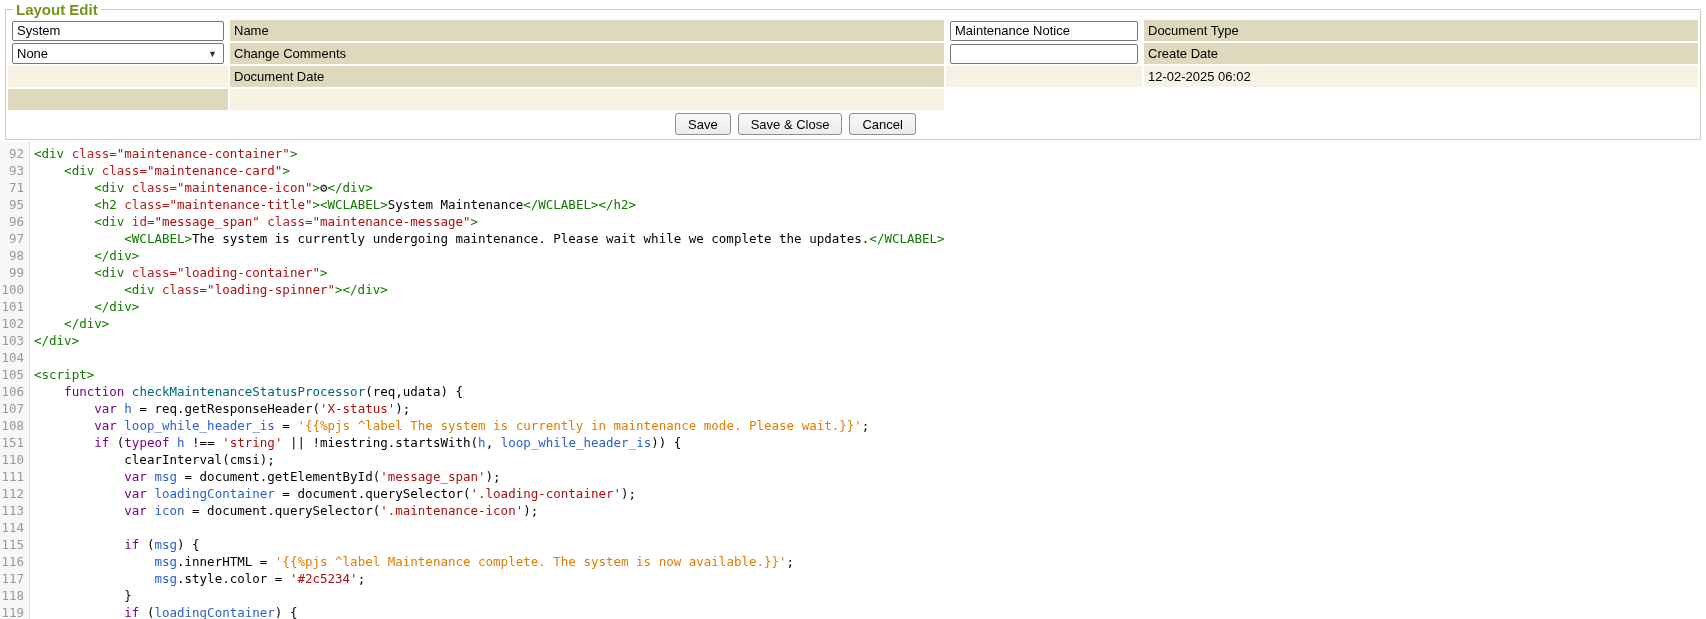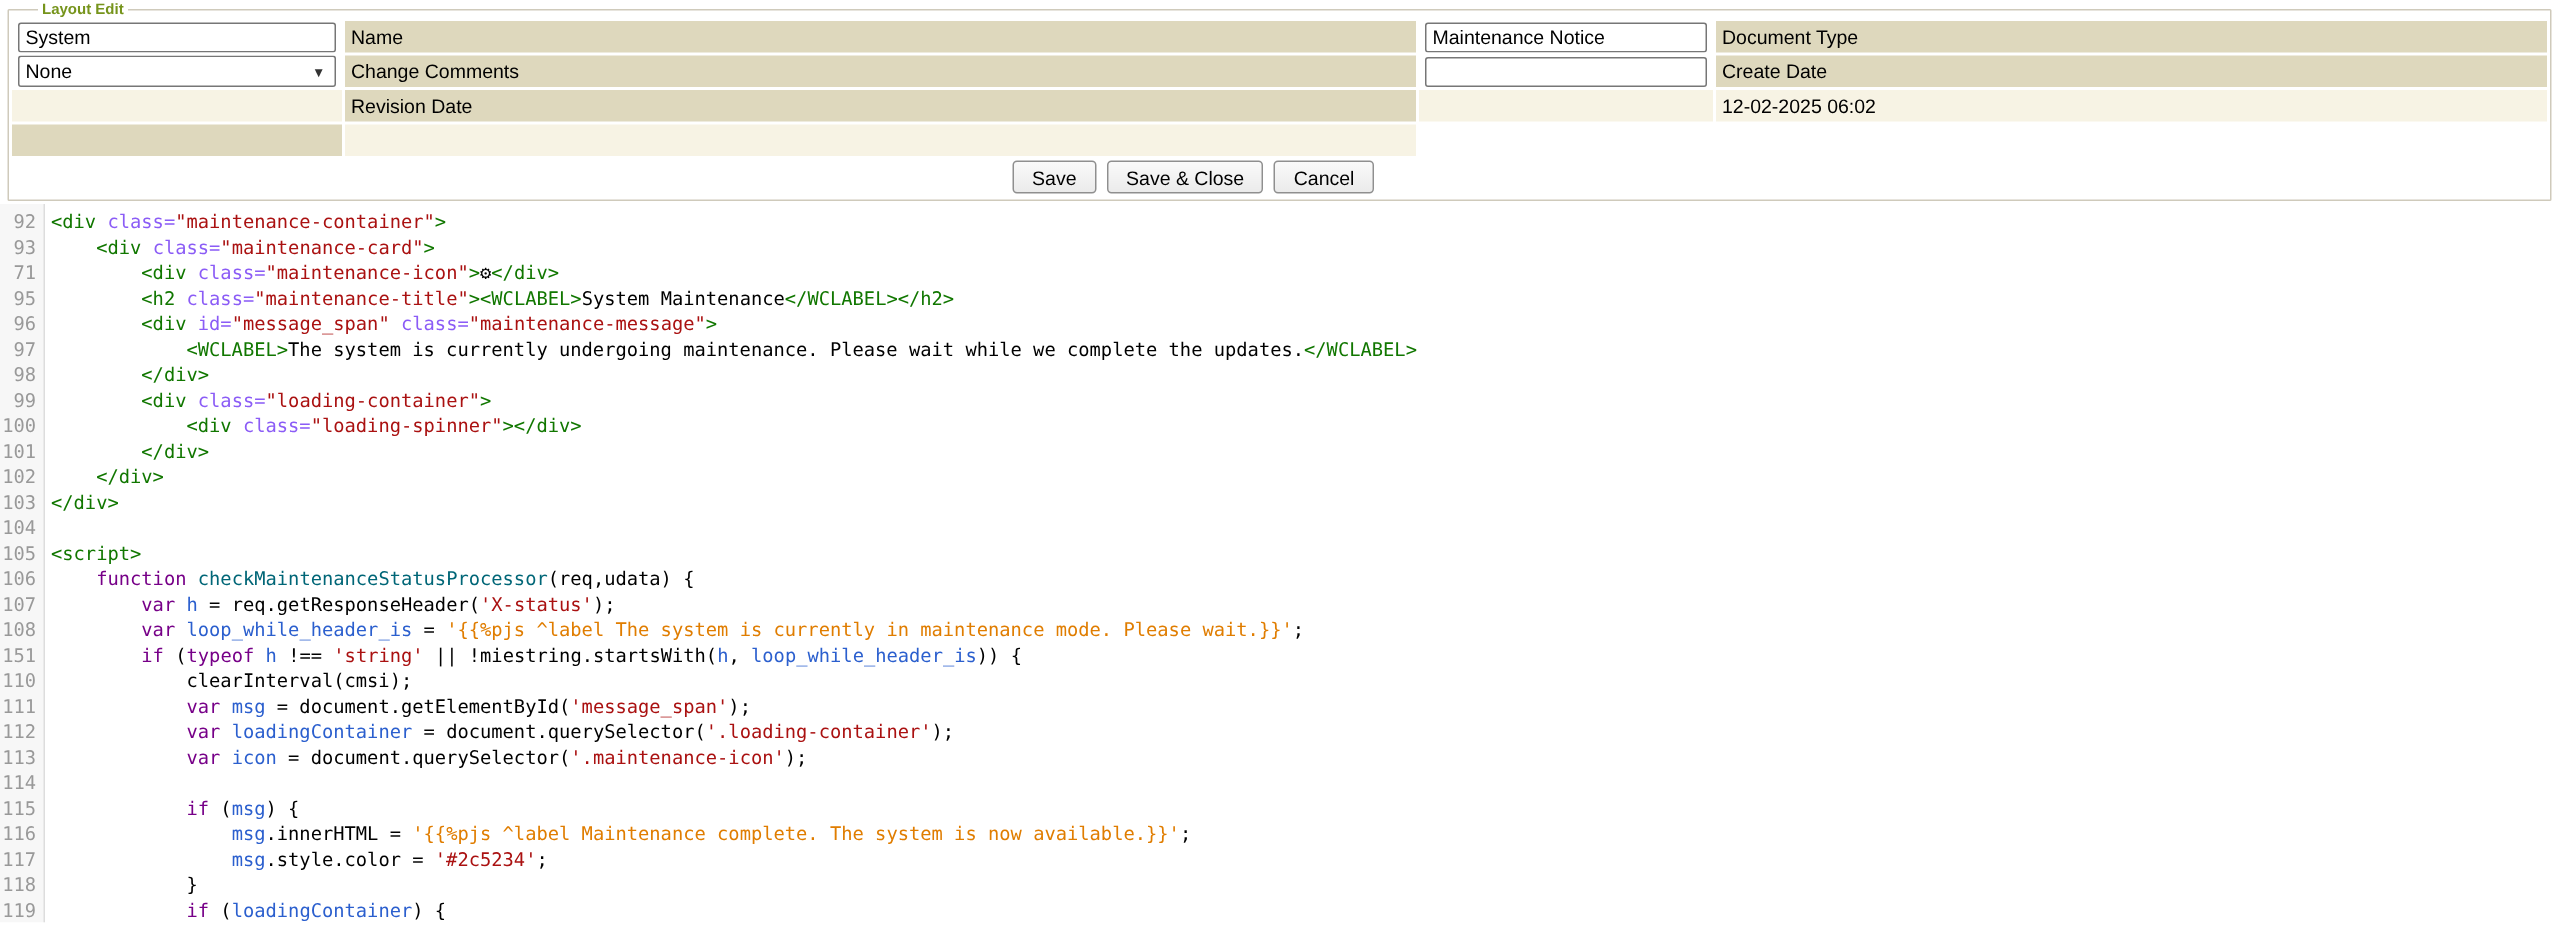--- a/index.html
+++ b/index.html
@@ -8,22 +8,22 @@
     width:1706px; height:619px; overflow:hidden; background:#fff;
     font-family:"Liberation Sans", sans-serif;
   }
   
   .form-area { padding:1px 5px 0 5px; }
   fieldset {
     margin:0; padding:1px 2px 2px 2px;
     border:1px solid #cfcabb; border-radius:1px;
   }
   legend {
-    font-size:10px; font-weight:bold; color:#76941c;
-    padding:0 3px; margin-left:17px;
+    font-size:15px; font-weight:bold; color:#76941c;
+    padding:0 3px; margin-left:5px;
   }
   .grid {
     display:grid;
     grid-template-columns:220px 714px 196px auto;
     gap:2px; background:#fff; margin-top:1px;
   }
   .cell {
     height:21px; display:flex; align-items:center;
     font-size:13px; color:#000; padding:0 4px; overflow:hidden;
   }
@@ -63,21 +63,21 @@
     height:17px; line-height:17px; font-family:"DejaVu Sans Mono", monospace;
     font-size:12.5px; color:#999;
   }
   .code { padding:3px 0 0 4px; flex:1; overflow:hidden; }
   .line {
     height:17px; line-height:17px; white-space:pre;
     font-family:"DejaVu Sans Mono", monospace; font-size:12.5px; color:#000;
   }
   .tk-p { color:#000000; }
   .tk-t { color:#117700; }
-  .tk-a { color:#8b5cf6; }
+  .tk-a { color:#b91c1c; }
   .tk-s { color:#aa1111; }
   .tk-k { color:#770088; }
   .tk-v { color:#2b5fce; }
   .tk-d { color:#006677; }
   .tk-j { color:#e07d00; }
 </style>
 </head>
 <body>
 
 <div class="form-area">
@@ -101,21 +101,21 @@
           <span class="chev">▼</span>
         </div>
       </div>
       <div class="cell lbl">Change Comments</div>
       <div class="cell val">
         <input class="tin w257" type="text" value="" style="">
       </div>
 
       <div class="cell lbl">Create Date</div>
       <div class="cell ro"></div>
-      <div class="cell lbl">Revision Date</div>
+      <div class="cell lbl">Document Date</div>
       <div class="cell ro"></div>
 
       <div class="cell ro">12-02-2025 06:02</div>
       <div class="cell lbl"></div>
       <div class="cell ro"></div>
     </div>
 
     <div class="btn-row">
       <button class="btn">Save</button>
       <button class="btn">Save &amp; Close</button>

